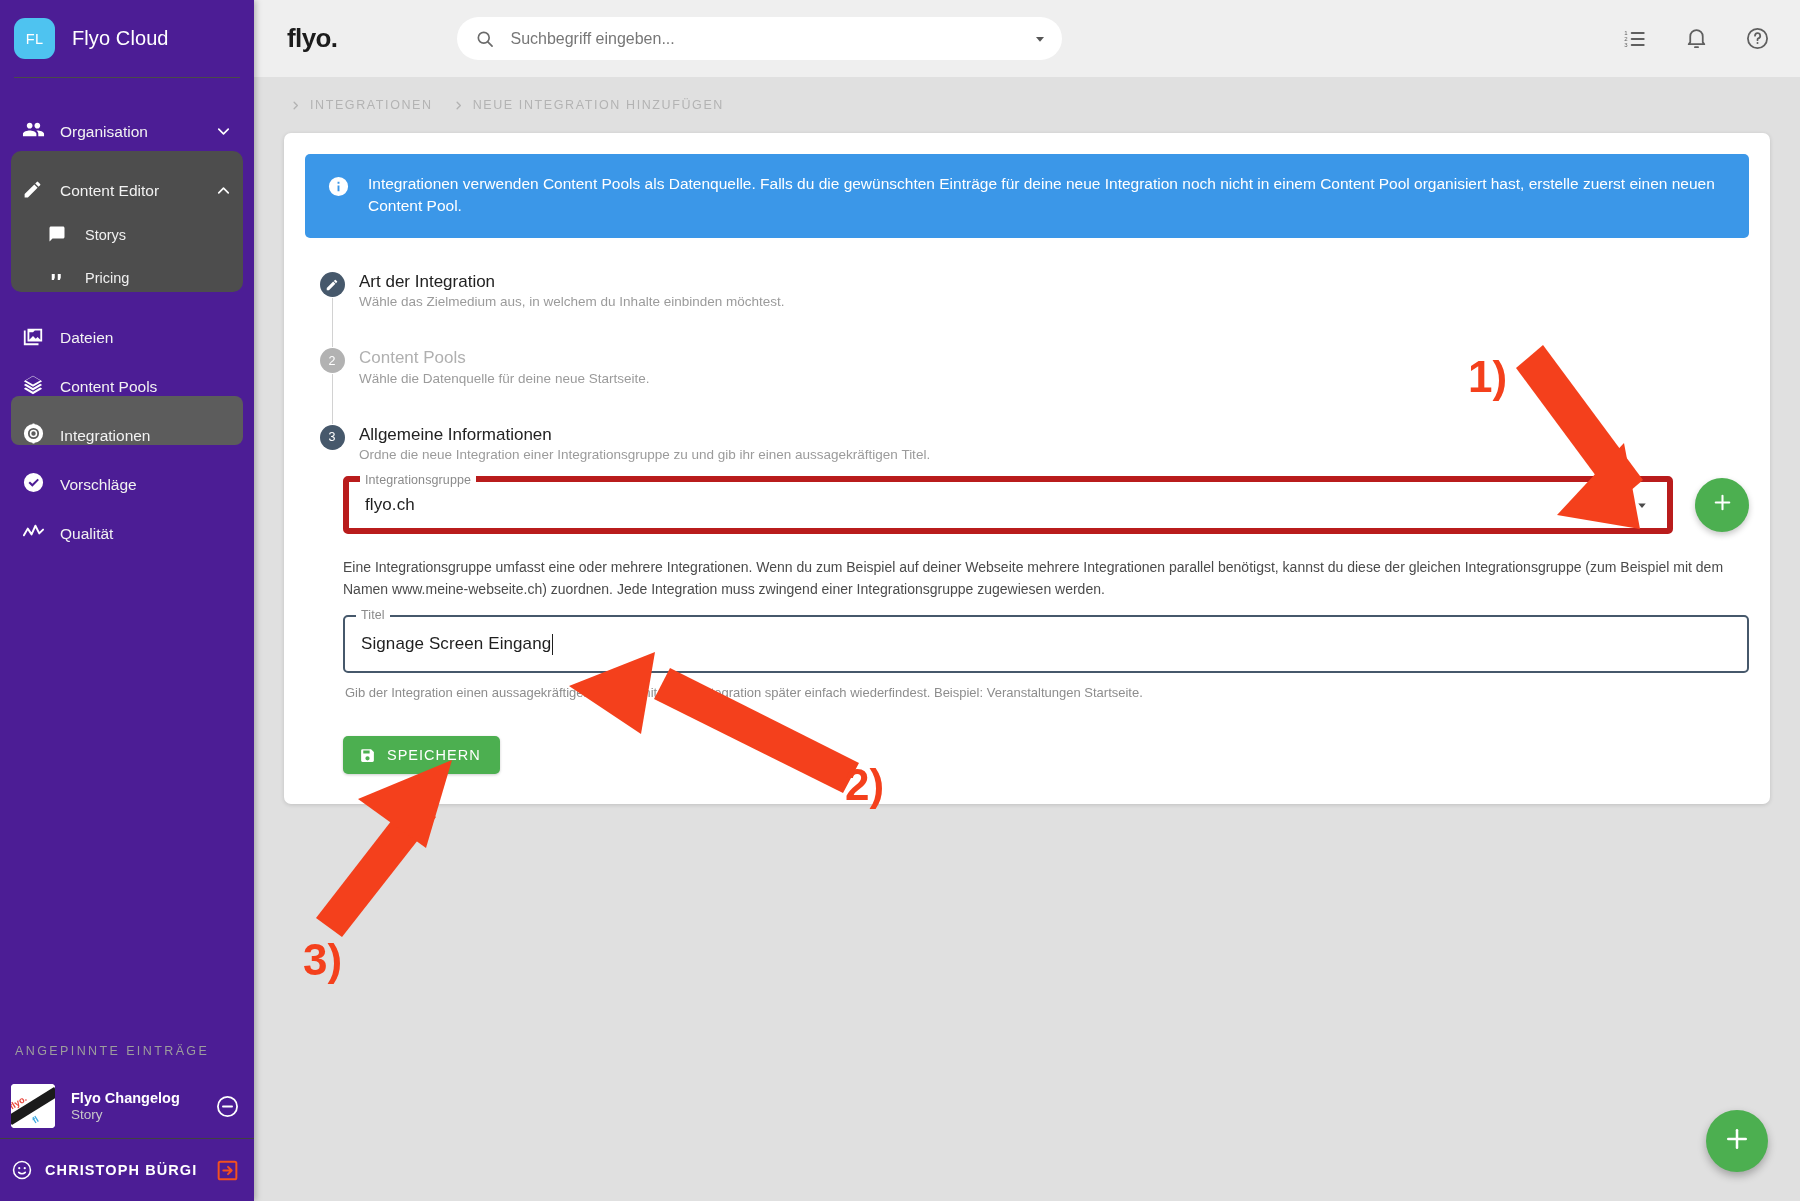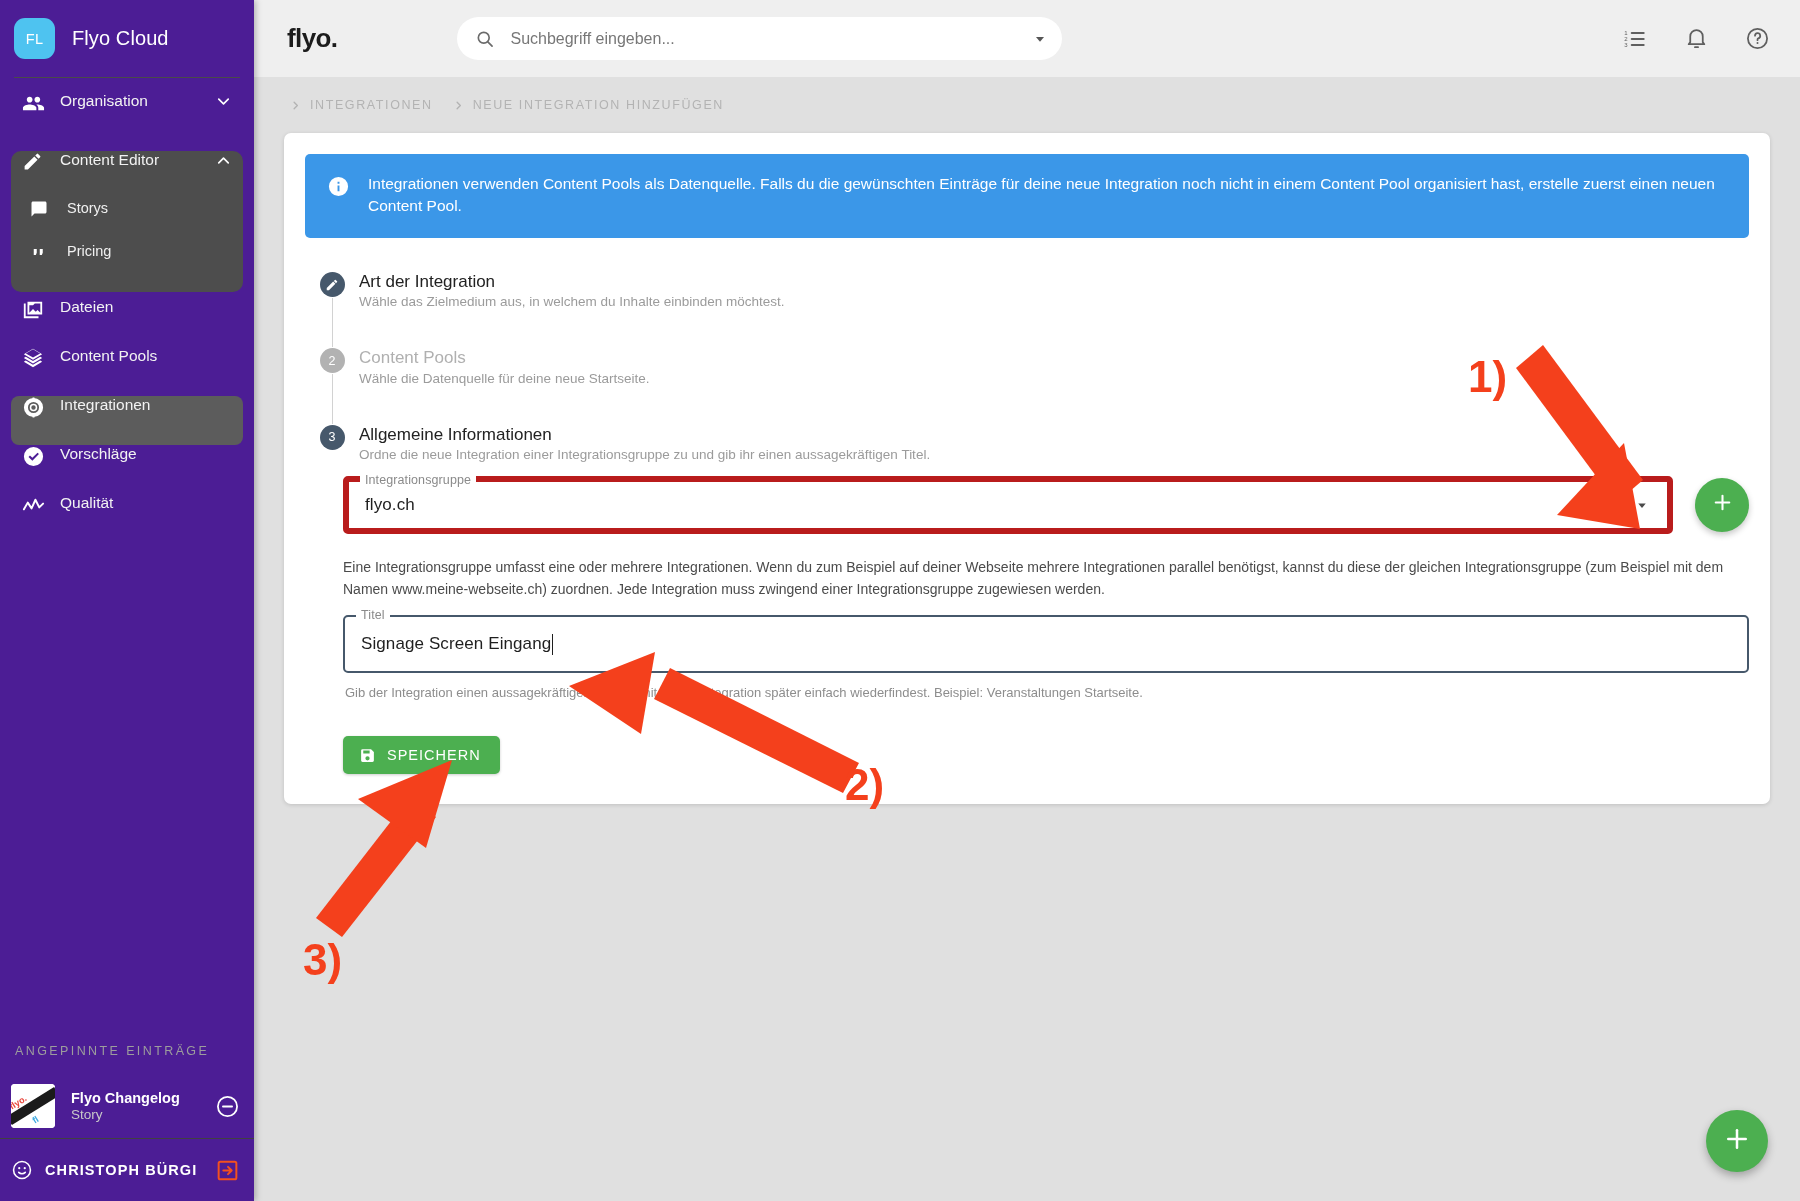--- a/index.html
+++ b/index.html
@@ -48,21 +48,21 @@
     letter-spacing: .3px;
     font-weight: 400;
   }
   .brand-name { font-size: 20px; font-weight: 400; color: #fff; letter-spacing: .1px;}
   .sb-divider {
     height: 1px; background: #4a4a4a;
     margin: 0 14px 0 14px;
   }
   .nav { padding: 14px 11px 0 11px; flex: 0 0 auto; }
   .nav-item {
-    display: flex; align-items: flex-start;
+    display: flex; align-items: flex-end;
     height: 49px;
     padding: 0 10px 0 11px;
     border-radius: 8px;
     cursor: pointer;
     color: #ffffff;
     position: relative;
   }
   .nav-item .ico {
     width: 30px; min-width: 30px;
     display:flex; align-items:center; justify-content:flex-start;
@@ -75,23 +75,23 @@
     white-space: nowrap;
   }
   .nav-item .chev { margin-left: auto; display:flex; align-items:center; color:#ffffff;}
   .nav-group {
     background: #4d4d4d;
     border-radius: 10px;
     padding-bottom: 6px;
     margin-top: 10px;
   }
   .nav-sub {
-    display:flex; align-items:flex-start;
+    display:flex; align-items:flex-end;
     height: 43px;
-    padding-left: 19px;
+    padding-left: 37px;
     cursor: pointer;
   }
   .nav-sub .ico { width: 26px; min-width: 26px; display:flex; align-items:center;}
   .nav-sub .lbl { font-size: 14.5px; margin-left: 11px; color:#f0f0f0; }
   .nav-item.active { background: #5c5c5c; }
   .nav-spacer { height: 6px; }
 
   .pinned-wrap {
     margin-top: auto;
     padding: 0 0 0 0;

